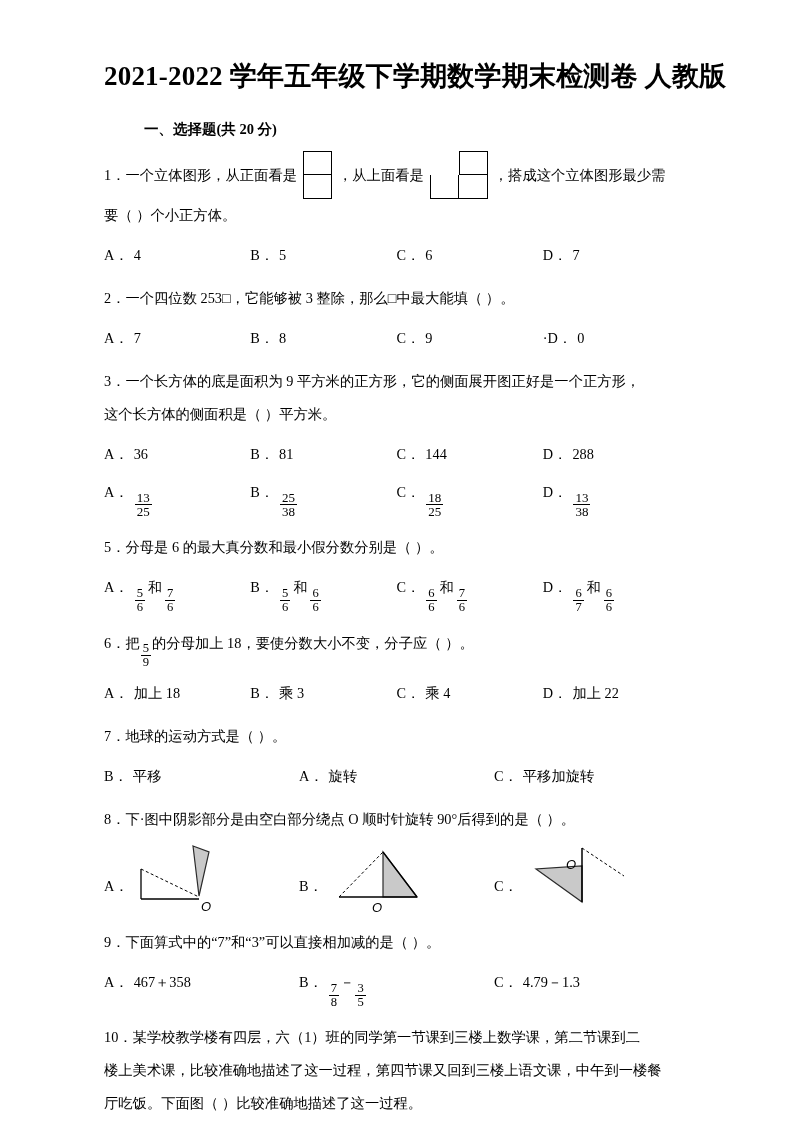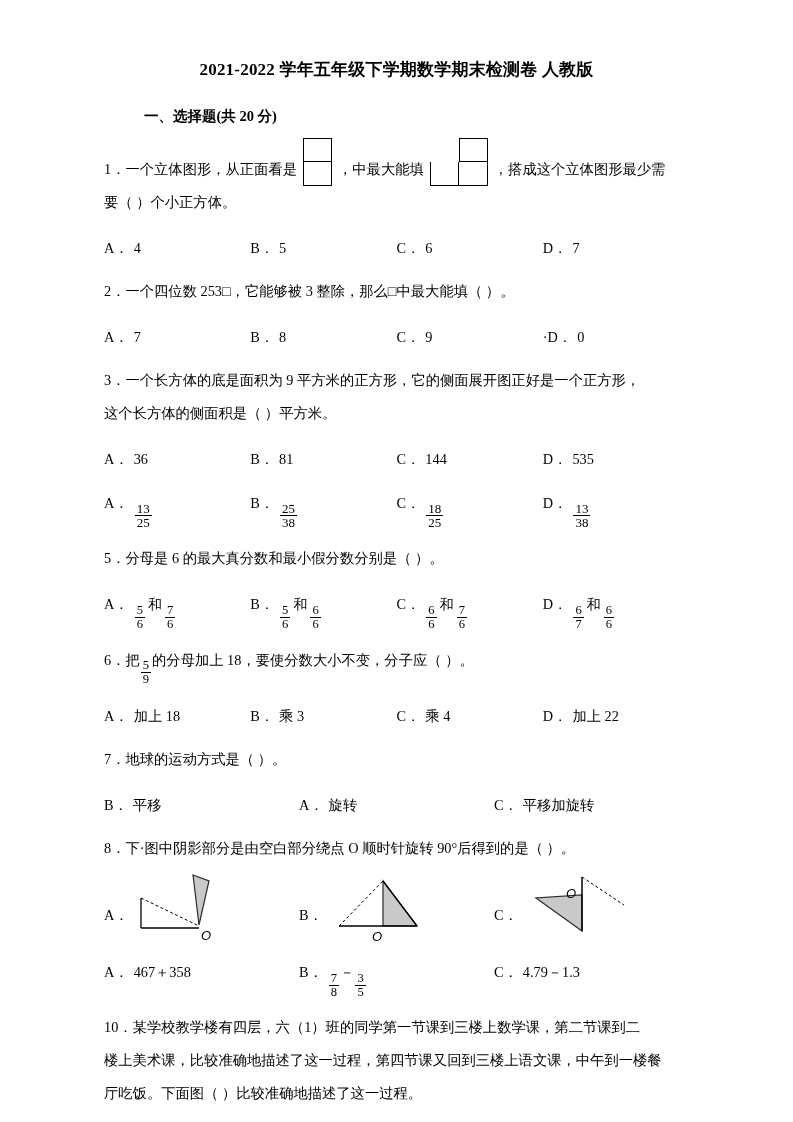--- a/index.html
+++ b/index.html
@@ -13,21 +13,21 @@
     position: relative;
     overflow: hidden;
   }
   .page {
     position: absolute;
     left: 0; top: 0;
     width: 793px; height: 1122px;
     padding: 0 104px;
   }
   .doc-title {
-    font-size: 17px;
+    font-size: 27px;
     font-weight: bold;
     text-align: center;
     letter-spacing: 0.2px;
     margin-top: 58px;
     margin-bottom: 16px;
     white-space: nowrap;
   }
   .section-head {
     font-size: 14.5px;
     font-weight: bold;
@@ -38,21 +38,21 @@
   .q {
     font-size: 14.3px;
     line-height: 33px;
     margin-top: 12px;
   }
   .q-line { display: block; }
   .opts {
     display: flex;
     font-size: 14.3px;
     line-height: 30px;
-    margin-top: 14px;
+    margin-top: 8px;
   }
   .opts.c4 > div { width: 25%; }
   .opts.c3 > div { width: 33.33%; }
   .opt-lbl { margin-right: 5px; }
   
   .frac {
     display: inline-flex;
     flex-direction: column;
     align-items: center;
     vertical-align: -0.45em;
@@ -77,21 +77,21 @@
     width: 29px; height: 24px;
     border: 1.3px solid #000;
     box-sizing: border-box;
   }
   .grid-v { display: flex; flex-direction: column; }
   .grid-v .cell + .cell { border-top: none; }
   .lshape { display: flex; flex-direction: column; align-items: flex-end; }
   .lshape .row { display: flex; }
   .lshape .row + .row .cell { border-top: none; }
   .lshape .row .cell + .cell { border-left: none; }
-  .q1-text { display: flex; align-items: flex-end; flex-wrap: nowrap; }
+  .q1-text { display: flex; align-items: center; flex-wrap: nowrap; }
   
   .fig-row {
     display: flex;
     margin-top: 6px;
     align-items: flex-end;
   }
   .fig-cell { display: flex; align-items: flex-end; }
   .fig-cell .opt-lbl {
     font-size: 14.3px;
     margin-right: 2px;
@@ -111,21 +111,21 @@
 
   <div class="q">
     <span class="q1-text">
       <span>1．一个立体图形，从正面看是</span>
       <span class="fig-inline">
         <span class="grid-v">
           <span class="cell"></span>
           <span class="cell"></span>
         </span>
       </span>
-      <span>，中最大能填</span>
+      <span>，从上面看是</span>
       <span class="fig-inline">
         <span class="lshape">
           <span class="row">
               <span class="cell"></span>
             </span>
           <span class="row">
               <span class="cell"></span>
               <span class="cell"></span>
             </span>
         </span>
@@ -152,21 +152,21 @@
   </div>
 
   <div class="q">
     <span class="q-line">3．一个长方体的底是面积为 9 平方米的正方形，它的侧面展开图正好是一个正方形，</span>
     <span class="q-line">这个长方体的侧面积是（      ）平方米。</span>
   </div>
   <div class="opts c4">
     <div><span class="opt-lbl">A．</span><span>36</span></div>
     <div><span class="opt-lbl">B．</span><span>81</span></div>
     <div><span class="opt-lbl">C．</span><span>144</span></div>
-    <div><span class="opt-lbl">D．</span><span>535</span></div>
+    <div><span class="opt-lbl">D．</span><span>288</span></div>
   </div>
 
   <div class="opts c4">
     <div><span class="opt-lbl">A．</span><span class="frac">
           <span class="num">13</span>
           <span class="den">25</span>
         </span></div>
     <div><span class="opt-lbl">B．</span><span class="frac">
           <span class="num">25</span>
           <span class="den">38</span>
@@ -265,20 +265,23 @@
       <span class="opt-lbl">C．</span>
       <svg class="fig-svg" width="130" height="72" viewBox="0 0 130 72">
         <polygon points="62,24 62,60 16,27" fill="#c9c9c9" stroke="#2b2b2b" stroke-width="1.2"></polygon>
         <line x1="62" y1="6" x2="62" y2="60" stroke="#000" stroke-width="1.5"></line>
         <line x1="62" y1="6" x2="104" y2="34" stroke="#000" stroke-width="1" stroke-dasharray="3,2.4"></line>
         <text x="46" y="27" font-size="13" font-style="italic" fill="#000">O</text>
       </svg>
     </div>
   </div>
 
+  <div class="q">
+    <span class="q-line">9．下面算式中的“7”和“3”可以直接相加减的是（      ）。</span>
+  </div>
   <div class="opts c3">
     <div><span class="opt-lbl">A．</span><span>467＋358</span></div>
     <div><span class="opt-lbl">B．</span><span class="frac frac-sm">
           <span class="num">7</span>
           <span class="den">8</span>
         </span><span>－</span><span class="frac frac-sm">
           <span class="num">3</span>
           <span class="den">5</span>
         </span></div>
     <div><span class="opt-lbl">C．</span><span>4.79－1.3</span></div>

